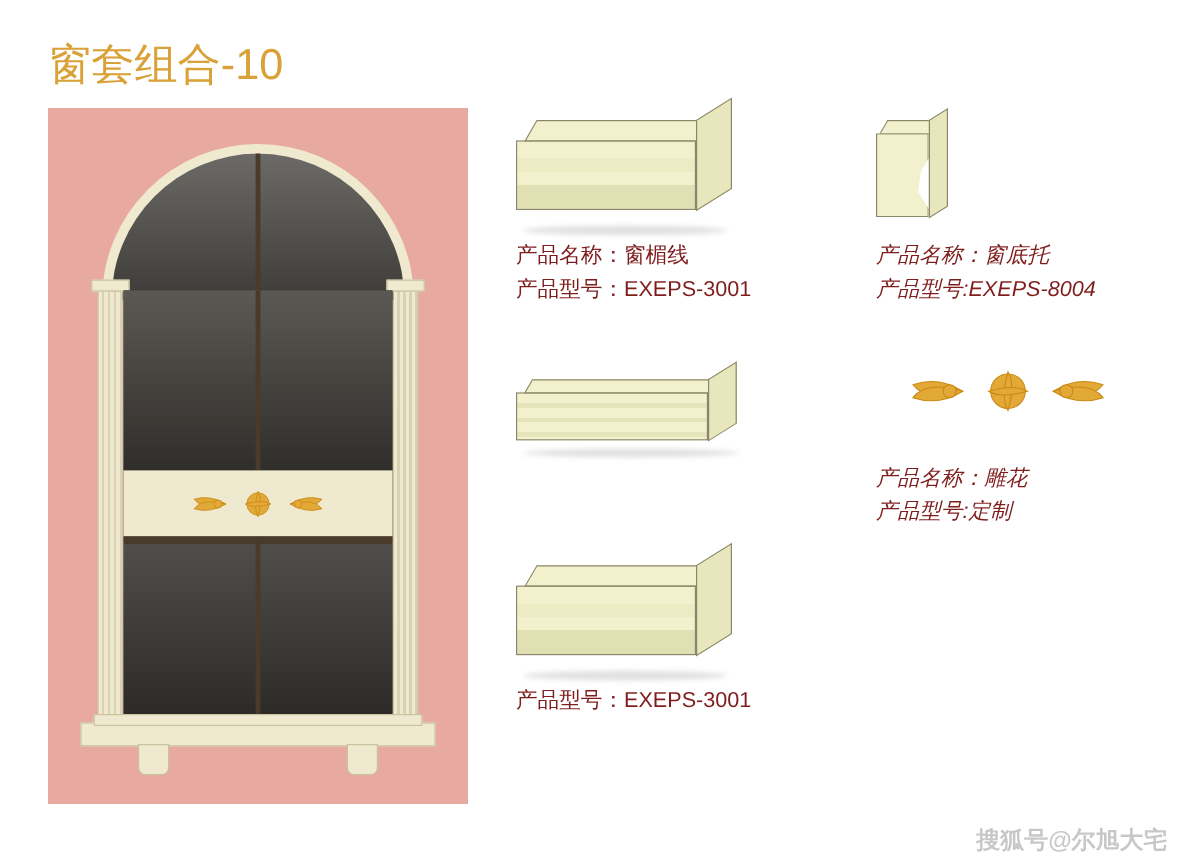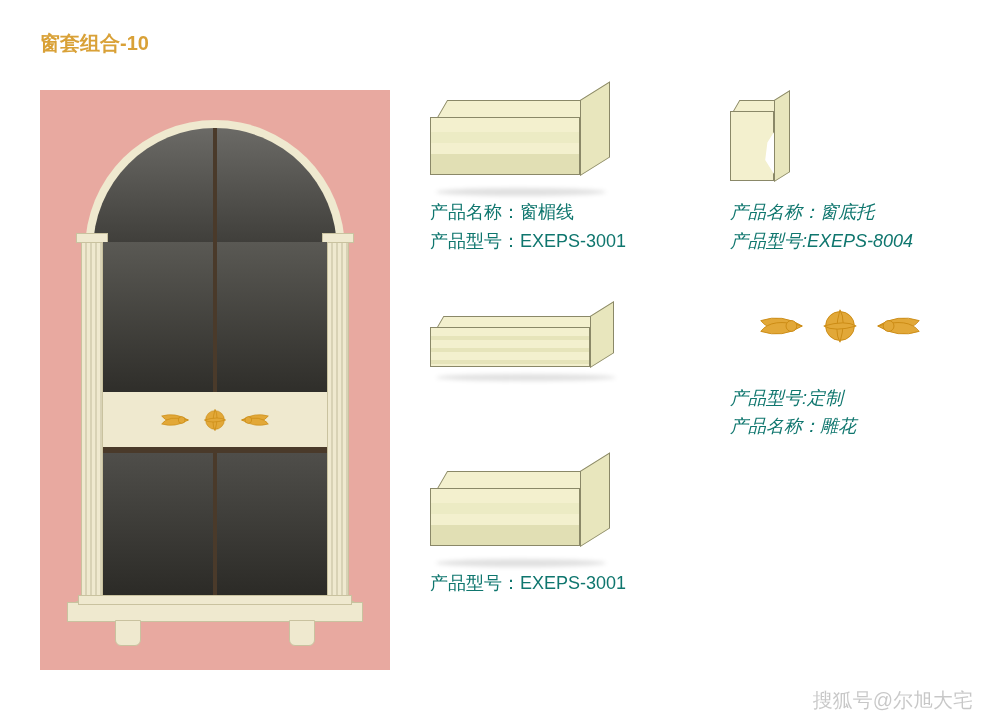--- a/index.html
+++ b/index.html
@@ -8,22 +8,22 @@
     height: 720px;
     font-family: "Microsoft YaHei", "SimSun", sans-serif;
     background: #ffffff;
     position: relative;
     overflow: hidden;
   }
   .page-title {
     position: absolute;
     top: 30px;
     left: 40px;
-    font-size: 20px;
-    font-weight: bold;
+    font-size: 36px;
+    font-weight: normal;
     color: #d9a137;
   }
   .left-panel {
     position: absolute;
     top: 90px;
     left: 40px;
     width: 350px;
     height: 580px;
     background: #e8a9a0;
     display: flex;
@@ -157,21 +157,21 @@
   .product-graphic {
     height: 100px;
     display: flex;
     align-items: flex-end;
     justify-content: flex-start;
     margin-bottom: 8px;
   }
   .product-graphic.center { justify-content: center; align-items: center; }
   .product-label {
     font-size: 18px;
-    color: #0f766e;
+    color: #7f1d1d;
     line-height: 1.6;
   }
   .label-key {}
   .label-val {}
 
   .molding-3d {
     width: 180px;
     height: 90px;
     position: relative;
   }
@@ -225,21 +225,21 @@
   .corbel-3d .face-side {
     position:absolute;top:0;left:44px;width:16px;height:82px;background:#e8e6bd;border:1px solid #8a8868;transform:skewY(-32deg);transform-origin:top left;
   }
 
   .watermark {
     position: absolute;
     bottom: 6px;
     right: 14px;
     font-size: 20px;
     color: rgba(0,0,0,0.22);
-    font-weight: 400;
+    font-weight: 700;
   }
 </style>
 </head>
 <body>
 
 <div class="page-title">窗套组合-10</div>
 
 <div class="left-panel">
   <div class="window-assembly">
     <div class="window-arch"></div>
@@ -329,22 +329,22 @@
             <path d="M58 30 q-22 -14 -46 -6 q12 16 46 6 Z"></path>
             <path d="M58 30 q-22 14 -46 6 q12 -16 46 -6 Z"></path>
             <path d="M142 30 q22 -14 46 -6 q-12 16 -46 6 Z"></path>
             <path d="M142 30 q22 14 46 6 q-12 -16 -46 -6 Z"></path>
             <circle cx="46" cy="30" r="6"></circle>
             <circle cx="154" cy="30" r="6"></circle>
           </g>
         </svg>
       </div>
       <div class="product-label">
+        <div><span class="label-key">产品名称：</span><span class="label-val">雕花</span></div>
         <div><span class="label-key">产品型号:</span><span class="label-val">定制</span></div>
-        <div><span class="label-key">产品名称：</span><span class="label-val">雕花</span></div>
       </div>
     </div>
   </div>
 
   <div class="product-row">
     <div class="product-item col1">
       <div class="product-graphic">
         <div class="molding-3d">
           <div class="face-top"></div>
             <div class="face-front"></div>

